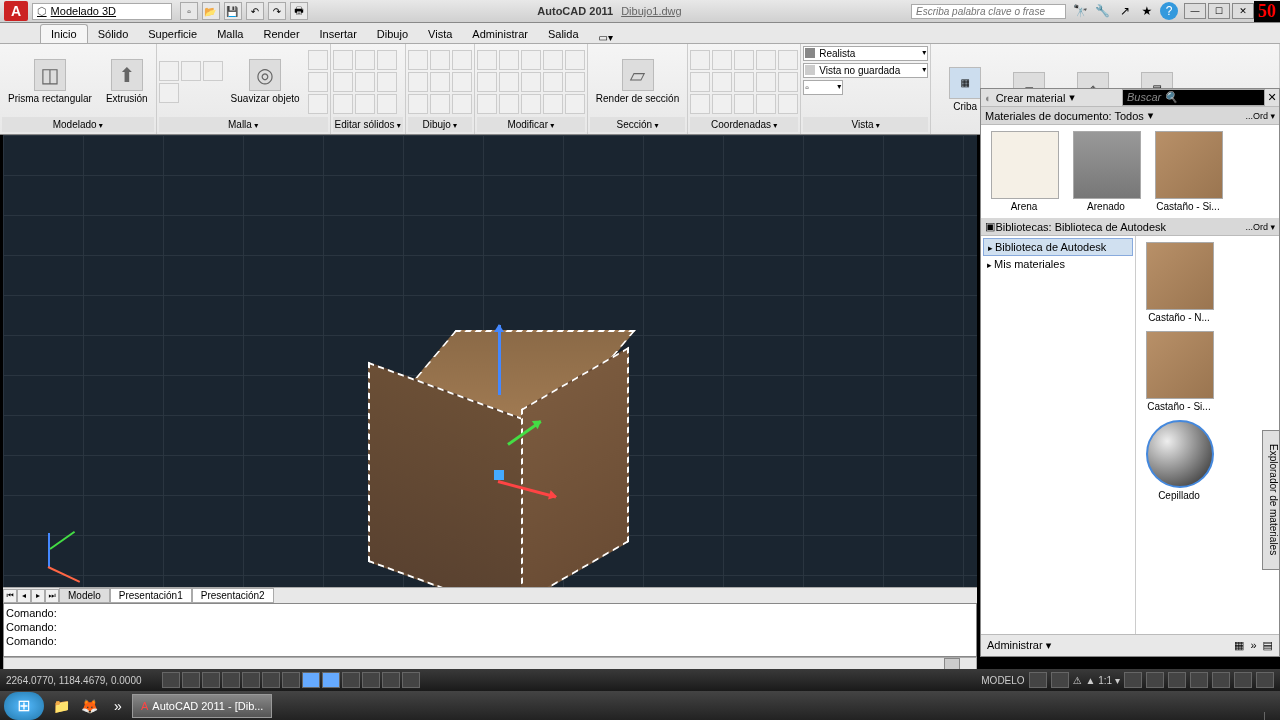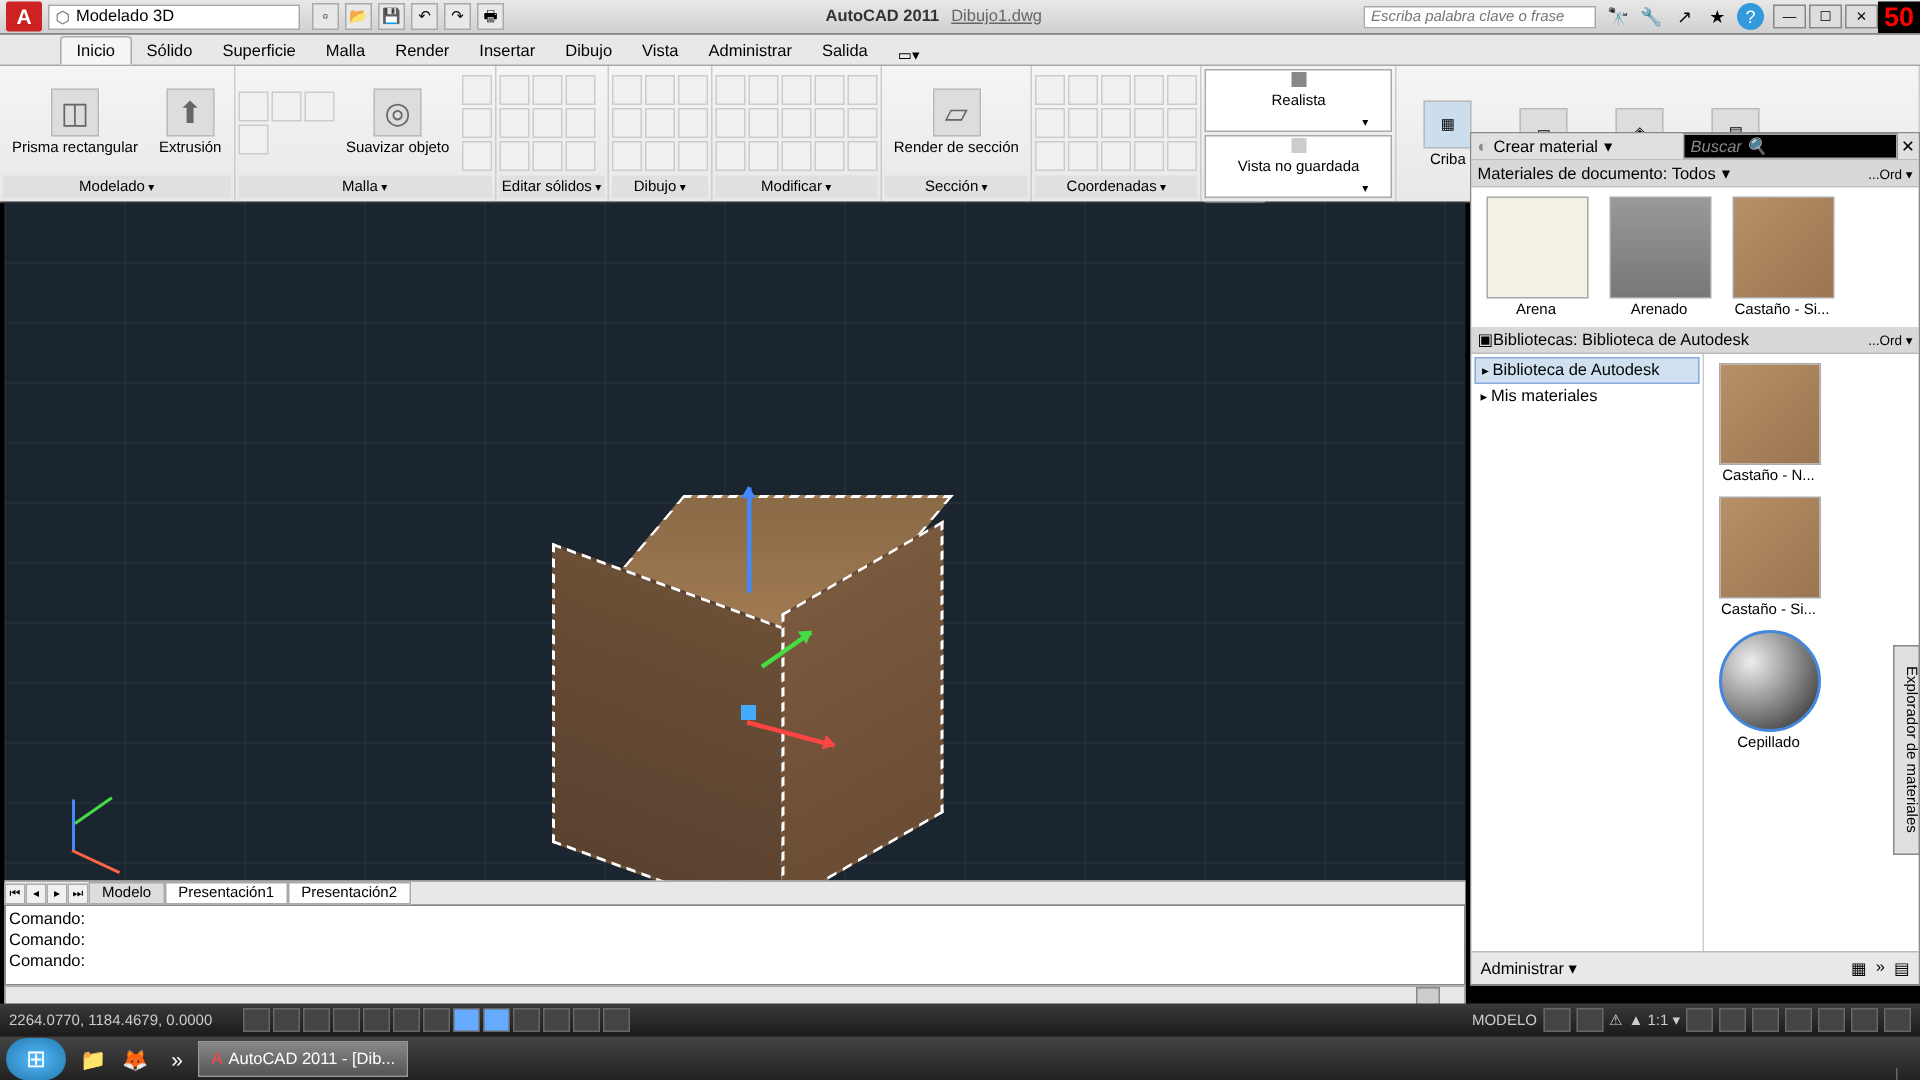--- a/index.html
+++ b/index.html
@@ -1,51 +1,51 @@
 <!DOCTYPE html>
 <html><head>
 <meta charset="utf-8">
 <style>
 * { margin: 0; padding: 0; box-sizing: border-box; font-family: "Segoe UI", Tahoma, sans-serif; }
 body { width: 1280px; height: 720px; overflow: hidden; background: #000; position: relative; }
 
 
 .titlebar { height: 23px; background: linear-gradient(#e8e8e8, #d0d0d0); display: flex; align-items: center; font-size: 11px; border-bottom: 1px solid #888; }
 .app-logo { width: 24px; height: 20px; margin: 0 4px; background: #c22; border-radius: 2px; display: flex; align-items: center; justify-content: center; color: #fff; font-weight: bold; font-size: 14px; }
-.workspace-sel { background: #fff; border: 1px solid #aaa; padding: 1px 4px; font-size: 11px; width: 168px; display: flex; align-items: center; }
+.workspace-sel { background: #fff; border: 1px solid #aaa; padding: 1px 4px; font-size: 11px; width: 140px; display: flex; align-items: center; text-decoration: underline; }
 .workspace-sel::before { content: "⬡"; margin-right: 4px; color: #666; }
 .qat { display: flex; gap: 4px; margin-left: 8px; }
 .qat-btn { width: 18px; height: 18px; background: #e8e8e8; border: 1px solid #aaa; display: flex; align-items: center; justify-content: center; font-size: 10px; cursor: pointer; }
 .title-center { flex: 1; text-align: center; font-weight: bold; }
 .title-center .app { color: #333; }
 .title-center .doc { color: #666; font-weight: normal; margin-left: 8px; text-decoration: underline; }
 .search-box { width: 155px; background: #fff; border: 1px solid #aaa; padding: 1px 4px; font-size: 10px; color: #888; font-style: italic; }
 .title-right { display: flex; gap: 4px; margin: 0 6px; align-items: center; }
 .title-icon { width: 18px; height: 18px; display: flex; align-items: center; justify-content: center; font-size: 12px; cursor: pointer; }
 .win-ctrl { display: flex; gap: 2px; }
 .win-btn { width: 22px; height: 16px; background: #ddd; border: 1px solid #888; font-size: 9px; display: flex; align-items: center; justify-content: center; cursor: pointer; }
-.clock { background: #000; color: #f00; font-family: Liberation Sans, sans-serif; font-size: 18px; font-weight: bold; padding: 0 4px; }
+.clock { background: #000; color: #f00; font-family: Liberation Serif, serif; font-size: 18px; font-weight: bold; padding: 0 4px; }
 
 
 .ribbon-tabs { height: 21px; background: #e8e8e8; display: flex; align-items: flex-end; font-size: 11px; border-bottom: 1px solid #aaa; padding-left: 40px; }
 .rtab { padding: 3px 10px; cursor: pointer; }
 .rtab.active { background: #f5f5f5; border: 1px solid #aaa; border-bottom: none; border-radius: 3px 3px 0 0; }
 
 
 .ribbon { height: 91px; background: linear-gradient(#f5f5f5, #e8e8e8); display: flex; border-bottom: 1px solid #888; font-size: 10px; }
 .rpanel { border-right: 1px solid #ccc; display: flex; flex-direction: column; padding: 2px; }
 .rpanel-body { flex: 1; display: flex; align-items: center; gap: 2px; }
 .rpanel-title { text-align: center; padding: 2px; background: #e0e0e0; font-size: 10px; cursor: pointer; }
 .rpanel-title::after { content: " ▾"; font-size: 8px; }
 .big-btn { display: flex; flex-direction: column; align-items: center; justify-content: center; padding: 2px 6px; cursor: pointer; }
 .big-btn .icon { width: 32px; height: 32px; background: #ddd; border: 1px solid #bbb; margin-bottom: 2px; display: flex; align-items: center; justify-content: center; }
 .small-grid { display: grid; grid-template-columns: repeat(3, 20px); gap: 2px; }
 .small-grid.c5 { grid-template-columns: repeat(5, 20px); }
 .small-btn { width: 20px; height: 20px; background: #f0f0f0; border: 1px solid #ccc; cursor: pointer; display: flex; align-items: center; justify-content: center; font-size: 9px; }
-.combo { background: #fff; border: 1px solid #aaa; padding: 1px 15px; font-size: 10px; display: flex; align-items: center; gap: 4px; flex-direction: column; }
+.combo { background: #fff; border: 1px solid #aaa; padding: 1px 1px; font-size: 10px; display: flex; align-items: flex-start; gap: 4px; }
 .combo::after { content: "▾"; font-size: 8px; margin-left: auto; }
 
 
 .main { position: absolute; top: 135px; left: 3px; right: 303px; bottom: 132px; background: #1a2530; }
 .viewport { width: 100%; height: 100%; position: relative; overflow: hidden; }
 .grid-bg { position: absolute; inset: 0; background-image: linear-gradient(#2a3540 1px, transparent 1px), linear-gradient(90deg, #2a3540 1px, transparent 1px); background-size: 80px 40px; }
 .cube { position: absolute; left: 365px; top: 195px; width: 260px; height: 285px; }
 .cube-top { position: absolute; width: 180px; height: 90px; background: linear-gradient(#8b6a47, #a07a52); transform: skewX(-40deg); left: 50px; top: 0; border: 2px dashed #fff; }
 .cube-left { position: absolute; width: 155px; height: 200px; background: linear-gradient(#6b4f36, #5a4230); left: 0; top: 60px; border: 2px dashed #fff; transform: skewY(20deg); }
 .cube-right { position: absolute; width: 108px; height: 195px; background: linear-gradient(#7a5a3e, #6b4d35); left: 153px; top: 48px; border: 2px dashed #fff; transform: skewY(-30deg); }

